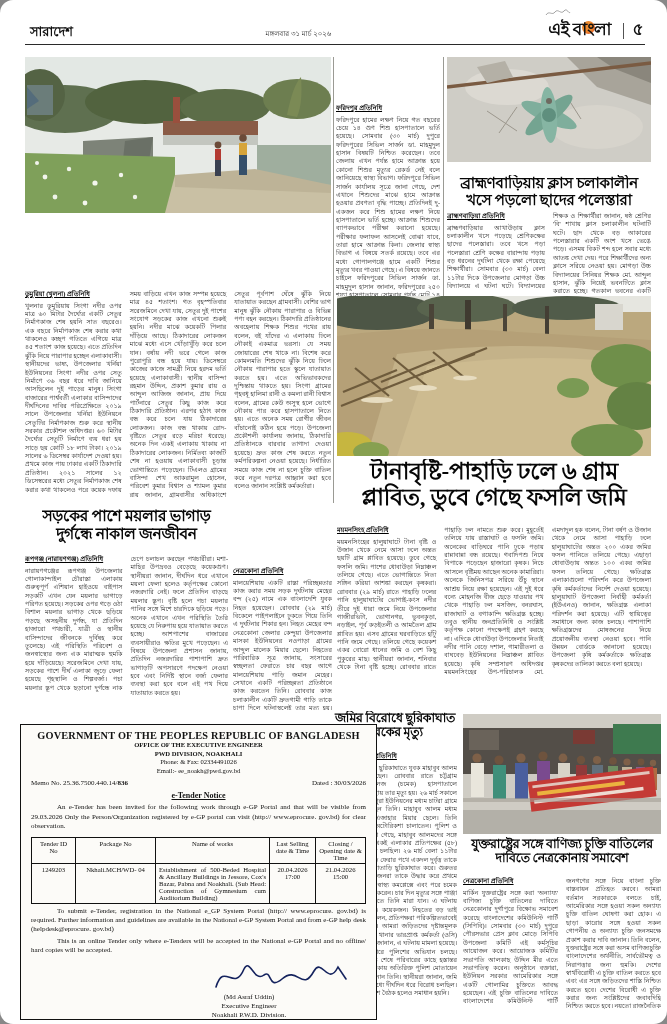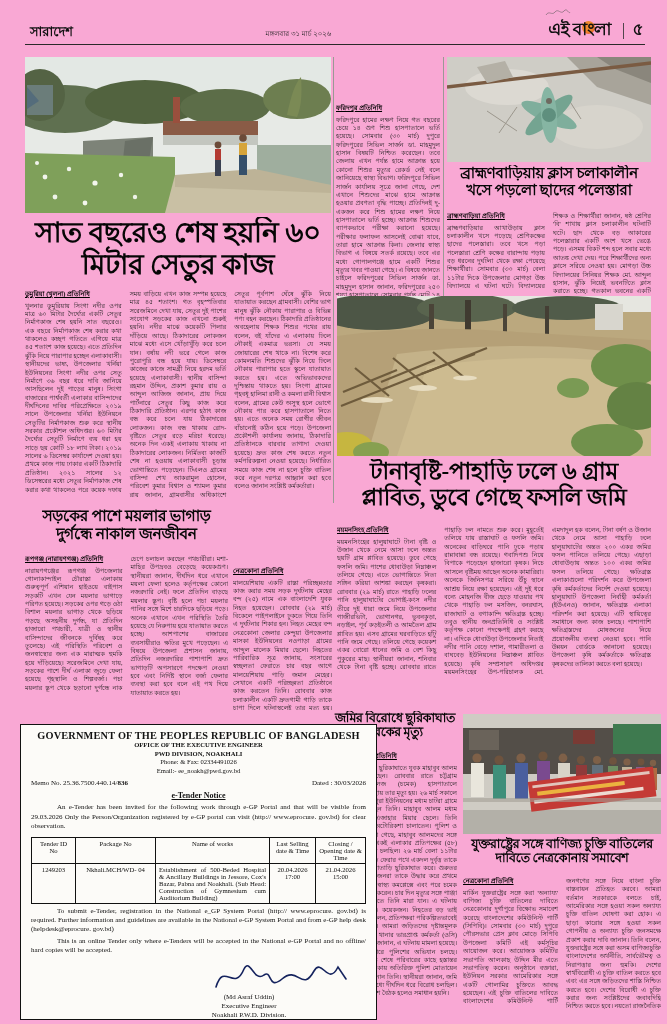--- a/index.html
+++ b/index.html
@@ -1,17 +1,17 @@
 <!DOCTYPE html>
 <html><head>
 <meta charset="utf-8">
 <style>
   html,body{margin:0;padding:0;background:#888;}
-  .page{position:relative;width:667px;height:1024px;background:#f9a8d4;color:#111;
-        font-family:"Liberation Serif","DejaVu Serif",serif;overflow:hidden;}
+  .page{position:relative;width:667px;height:1024px;background:#ffffff;color:#111;
+        font-family:"Liberation Serif","DejaVu Serif",serif;overflow:hidden;border-radius:13px;}
   
   .hdr-section{position:absolute;left:30px;top:22px;font-size:13px;font-weight:bold;}
   .hdr-date{position:absolute;left:0;top:28px;width:597px;text-align:center;font-size:7px;color:#222;}
   .hdr-logo{position:absolute;right:24px;top:16px;font-size:17px;font-weight:bold;letter-spacing:-.5px;white-space:nowrap;}
   .hdr-logo .sun{position:absolute;right:48px;top:5px;width:13px;height:13px;border-radius:50%;
                  background:radial-gradient(circle at 40% 40%, #f08a2c 0 45%, #e04a2f 100%);z-index:0;}
   .hdr-logo .word{position:relative;z-index:1;}
   .hdr-logo .pgsep{font-weight:normal;color:#333;margin:0 4px 0 7px;}
   .hdr-rule{position:absolute;left:25px;top:44px;width:620px;border-top:1.6px solid #2a2a2a;}
   .hdr-script{position:absolute;right:96px;top:9px;width:26px;height:8px;opacity:.55;}
@@ -97,21 +97,20 @@
       <polygon points="150,118 306,128 306,156 140,156" fill="#c9c0a4"></polygon>
       <polygon points="150,118 230,112 306,128 306,136 150,130" fill="#bdb397"></polygon>
       <rect x="190" y="92" width="6" height="12" fill="#b33a32"></rect>
         <rect x="190" y="103" width="6" height="16" fill="#394050"></rect>
       <circle cx="193" cy="88" r="3.4" fill="#6b4a38"></circle>
       <rect x="214" y="86" width="8" height="13" fill="#d6a43a"></rect>
         <rect x="214" y="98" width="8" height="20" fill="#35506b"></rect>
       <circle cx="218" cy="81" r="3.8" fill="#6b4a38"></circle>
     </svg>
   </div>
-  <div class="hl" style="left:25px;top:217px;width:306px;height:69px;font-size:28px;">সাত বছরেও শেষ হয়নি ৬০ মিটার সেতুর কাজ</div>
   <div class="body-txt cols3" style="left:25px;top:290px;width:306px;height:213px;">
     <span class="byline">ডুমুরিয়া (খুলনা) প্রতিনিধি</span>
     <span>খুলনার ডুমুরিয়ায় সিংগা নদীর ওপর মাত্র ৬০ মিটার দৈর্ঘ্যের একটি সেতুর নির্মাণকাজ শেষ হয়নি সাত বছরেও। এক বছরে নির্মাণকাজ শেষ করার কথা থাকলেও কচ্ছপ গতিতে এগিয়ে মাত্র ৪৫ শতাংশ কাজ হয়েছে। এতে প্রতিদিন ঝুঁকি নিয়ে পারাপার হচ্ছেন এলাকাবাসী। স্থানীয়দের ভাষ্য, উপজেলার খর্নিয়া ইউনিয়নের সিংগা নদীর ওপর সেতু নির্মাণে ৩৬ বছর ধরে দাবি জানিয়ে আসছিলেন দুই পাড়ের মানুষ। সিংগা বাজারের পার্শ্ববর্তী এলাকার বাসিন্দাদের দীর্ঘদিনের দাবির পরিপ্রেক্ষিতে ২০১৯ সালে উপজেলার খর্নিয়া ইউনিয়নে সেতুটির নির্মাণকাজ শুরু করে স্থানীয় সরকার প্রকৌশল অধিদপ্তর। ৬০ মিটার দৈর্ঘ্যের সেতুটি নির্মাণে ব্যয় ধরা হয় সাড়ে ছয় কোটি ১৮ লাখ টাকা। ২০১৯ সালের ৬ ডিসেম্বর কার্যাদেশ দেওয়া হয়। প্রথমে কাজ পায় ঢাকার একটি ঠিকাদারি প্রতিষ্ঠান। ২০২১ সালের ১২ ডিসেম্বরের মধ্যে সেতুর নির্মাণকাজ শেষ করার কথা থাকলেও পরে কয়েক দফায় সময় বাড়িয়ে এখন কাজ সম্পন্ন হয়েছে মাত্র ৪৫ শতাংশ। গত বৃহস্পতিবার সরেজমিনে দেখা যায়, সেতুর দুই পাশের সংযোগ সড়কের কাজ এখনো শুরুই হয়নি। নদীর মাঝে কয়েকটি পিলার দাঁড়িয়ে আছে। ঠিকাদারের লোকজন মাঝে মধ্যে এসে খোঁড়াখুঁড়ি করে চলে যান। বর্ষায় নদী ভরে গেলে কাজ পুরোপুরি বন্ধ হয়ে যায়। ডিসেম্বরে কাজের কাজে সামগ্রী নিয়ে হরদম ভর্তি হয়েছে এলাকাবাসী। স্থানীয় বাসিন্দা রহমান উদ্দিন, প্রকাশ কুমার রায় ও আব্দুল আজিজ জানান, প্রায় দিয়ে পার্টনারে সেতুর কিছু কাজ করে ঠিকাদারি প্রতিষ্ঠান। এরপর হঠাৎ কাজ বন্ধ করে চলে যায় ঠিকাদারের লোকজন। কাজ বন্ধ থাকায় রোদ-বৃষ্টিতে সেতুর রড়ে মরিচা ধরেছে। অনেক দিন একই এলাকায় থাকায় না ঠিকাদারের লোকজন। নির্মিতব্য কাজটি শেষ না হওয়ায় এলাকাবাসী চূড়ান্ত ভোগান্তিতে পড়েছেন। টিএলও গ্রামের বাসিন্দা শেখ আকরামুল হোসেন, পরিবেশ কুমার বিশ্বাস ও শ্যামল কুমার রায় জানান, গ্রামবাসীর অধিকাংশে সেতুর পূর্বপাশ ঘেঁষে ঝুঁকি নিয়ে যাতায়াত করছেন গ্রামবাসী। বেশির ভাগ মানুষ ঝুঁকি নৌকায় পারাপার ও বিভিন্ন পণ্য বহন করছেন। ঠিকাদারি প্রতিষ্ঠানের অবহেলায় শিক্ষক শিশুর পথের রায় বলেন, বই যাঁদের এ এলাকায় ঢিলে নৌকাই একমাত্র ভরসা। যে সময় জোয়ারের শেষ থাকে না। বিশেষ করে কোমলমতি শিশুদের ঝুঁকি নিয়ে ঢিলে নৌকায় পারাপার হতে স্কুলে যাতায়াত করতে হয়। এতে অভিভাবকদের দুশ্চিন্তায় থাকতে হয়। সিংগা গ্রামের গৃহবধূ হালিমা রানী ও কমলা রানী বিশ্বাস বলেন, গ্রামের কেউ অসুস্থ হলে ভোগে নৌকায় পার করে হাসপাতালে নিতে হয়। এতে অনেক সময় রোগীর জীবন বাঁচানোই কঠিন হয়ে পড়ে। উপজেলা প্রকৌশলী কার্যালয় জানায়, ঠিকাদারি প্রতিষ্ঠানকে বারবার তাগাদা দেওয়া হয়েছে। দ্রুত কাজ শেষ করতে নতুন কর্মপরিকল্পনা নেওয়া হয়েছে। নির্ধারিত সময়ে কাজ শেষ না হলে চুক্তি বাতিল করে নতুন দরপত্র আহ্বান করা হবে বলেও জানান সংশ্লিষ্ট কর্মকর্তারা।</span>
   </div>
 
   <div class="hl" style="left:25px;top:507px;width:203px;height:42px;font-size:15.5px;">সড়কের পাশে ময়লার ভাগাড় দুর্গন্ধে নাকাল জনজীবন</div>
   <div class="body-txt cols2" style="left:25px;top:555px;width:203px;height:155px;">
     <span class="byline">রূপগঞ্জ (নারায়ণগঞ্জ) প্রতিনিধি</span>
     <span>নারায়ণগঞ্জের রূপগঞ্জ উপজেলার গোলাকান্দাইল চৌরাস্তা এলাকায় গুরুত্বপূর্ণ এশিয়ান হাইওয়ে বাইপাস সড়কটি এখন যেন ময়লার ভাগাড়ে পরিণত হয়েছে। সড়কের ওপর গড়ে ওঠা বিশাল ময়লার ভাগাড় থেকে ছড়িয়ে পড়ছে অসহনীয় দুর্গন্ধ, যা প্রতিদিন হাজারো পথচারী, যাত্রী ও স্থানীয় বাসিন্দাদের জীবনকে দুর্বিষহ করে তুলেছে। এই পরিস্থিতি পরিবেশ ও জনস্বাস্থ্যের জন্য এক মারাত্মক হুমকি হয়ে দাঁড়িয়েছে। সরেজমিনে দেখা যায়, সড়কের পাশে দীর্ঘ এলাকা জুড়ে ফেলা হয়েছে গৃহস্থালি ও শিল্পবর্জ্য। পচা ময়লার স্তূপ থেকে ছড়ানো দুর্গন্ধে নাক চেপে চলাচল করছেন পথচারীরা। মশা-মাছির উপদ্রবও বেড়েছে কয়েকগুণ। স্থানীয়রা জানান, দীর্ঘদিন ধরে এখানে ময়লা ফেলা হলেও কর্তৃপক্ষের কোনো নজরদারি নেই। ফলে প্রতিদিন বাড়ছে ময়লার স্তূপ। বৃষ্টি হলে পচা ময়লার পানির সঙ্গে মিশে চারদিকে ছড়িয়ে পড়ে। অনেক এখানে এখন পরিস্থিতি তৈরি হয়েছে যে নিরুপায় হয়ে যাতায়াত করতে হচ্ছে। আশপাশের বাজারের ব্যবসায়ীরাও ক্ষতির মুখে পড়েছেন। এ বিষয়ে উপজেলা প্রশাসন জানায়, প্রতিদিন নজরদারির পাশাপাশি দ্রুত ভাগাড়টি অপসারণে পদক্ষেপ নেওয়া হবে এবং নির্দিষ্ট স্থানে বর্জ্য ফেলার ব্যবস্থা করা হবে বলে এই পথ দিয়ে যাতায়াত করতে হয়।</span>
   </div>
@@ -136,21 +135,21 @@
       <path d="M0,30 L204,6" stroke="#7a5b42" stroke-width="3.4" fill="none"></path>
       <path d="M40,54 l30,20 M70,50 l-18,26 M120,40 l14,22" stroke="#9b968c" stroke-width="1" fill="none"></path>
       <ellipse cx="102" cy="58" rx="30" ry="8" fill="#7fae9c" transform="rotate(24 102 58)"></ellipse>
       <ellipse cx="102" cy="58" rx="30" ry="8" fill="#74a491" transform="rotate(-40 102 58)"></ellipse>
       <ellipse cx="102" cy="58" rx="28" ry="8" fill="#86b5a3" transform="rotate(86 102 58)"></ellipse>
       <circle cx="102" cy="58" r="7" fill="#5f8f7e"></circle>
       <circle cx="102" cy="44" r="3" fill="#6e6a60"></circle>
       <polygon points="30,10 58,4 66,20 40,26" fill="#b4b0a6"></polygon>
     </svg>
   </div>
-  <div class="hl" style="left:447px;top:165px;width:204px;height:42px;font-size:15px;">ব্রাহ্মণবাড়িয়ায় ক্লাস চলাকালীন খসে পড়লো ছাদের পলেস্তারা</div>
+  <div class="hl" style="left:447px;top:175px;width:204px;height:42px;font-size:15px;">ব্রাহ্মণবাড়িয়ায় ক্লাস চলাকালীন খসে পড়লো ছাদের পলেস্তারা</div>
   <div class="body-txt cols2" style="left:447px;top:212px;width:204px;height:84px;">
     <span class="byline">ব্রাহ্মণবাড়িয়া প্রতিনিধি</span>
     <span>ব্রাহ্মণবাড়িয়ার আখাউড়ায় ক্লাস চলাকালীন খসে পড়েছে শ্রেণিকক্ষের ছাদের পলেস্তারা। তবে খসে পড়া পলেস্তারা শ্রেণি কক্ষের বারান্দায় পড়ায় বড় ধরনের দুর্ঘটনা থেকে রক্ষা পেয়েছে শিক্ষার্থীরা। সোমবার (৩০ মার্চ) বেলা ১১টার দিকে উপজেলার মোগড়া উচ্চ বিদ্যালয়ে এ ঘটনা ঘটে। বিদ্যালয়ের শিক্ষক ও শিক্ষার্থীরা জানান, ষষ্ঠ শ্রেণির 'বি' শাখায় ক্লাস চলাকালীন ঘটনাটি ঘটে। ছাদ থেকে বড় আকারের পলেস্তারার একটি অংশ খসে ভেঙে পড়ে। এসময় বিকট শব্দ হলে সবার মধ্যে আতঙ্ক দেখা দেয়। পরে শিক্ষার্থীদের অন্য ক্লাসে সরিয়ে নেওয়া হয়। মোগড়া উচ্চ বিদ্যালয়ের সিনিয়র শিক্ষক মো. আব্দুল হাসান, ঝুঁকি নিয়েই ভবনটিতে ক্লাস করাতে হচ্ছে। গতকাল ভবনের একটি কক্ষে ছাদ থেকে পলেস্তারা খসে পড়ে। তবে এটি ভবন ধসের পর্যায়ে। আমরা শিক্ষার্থীদের সরিয়ে অন্যত্র ক্লাস করিয়েছি।</span>
   </div>
 
   <div class="photo" style="left:337px;top:296px;width:314px;height:160px;">
     <svg width="314" height="160" viewBox="0 0 314 160">
       <rect width="314" height="160" fill="#bba87e"></rect>
       <rect width="314" height="16" fill="#e6e6e0"></rect>
       <ellipse cx="40" cy="16" rx="60" ry="18" fill="#4d5646"></ellipse>

